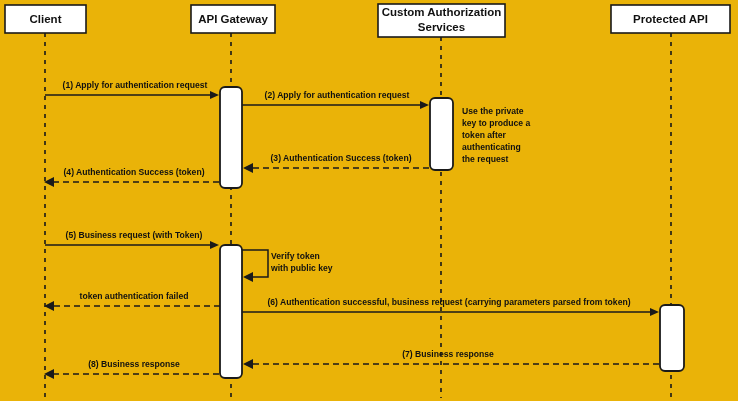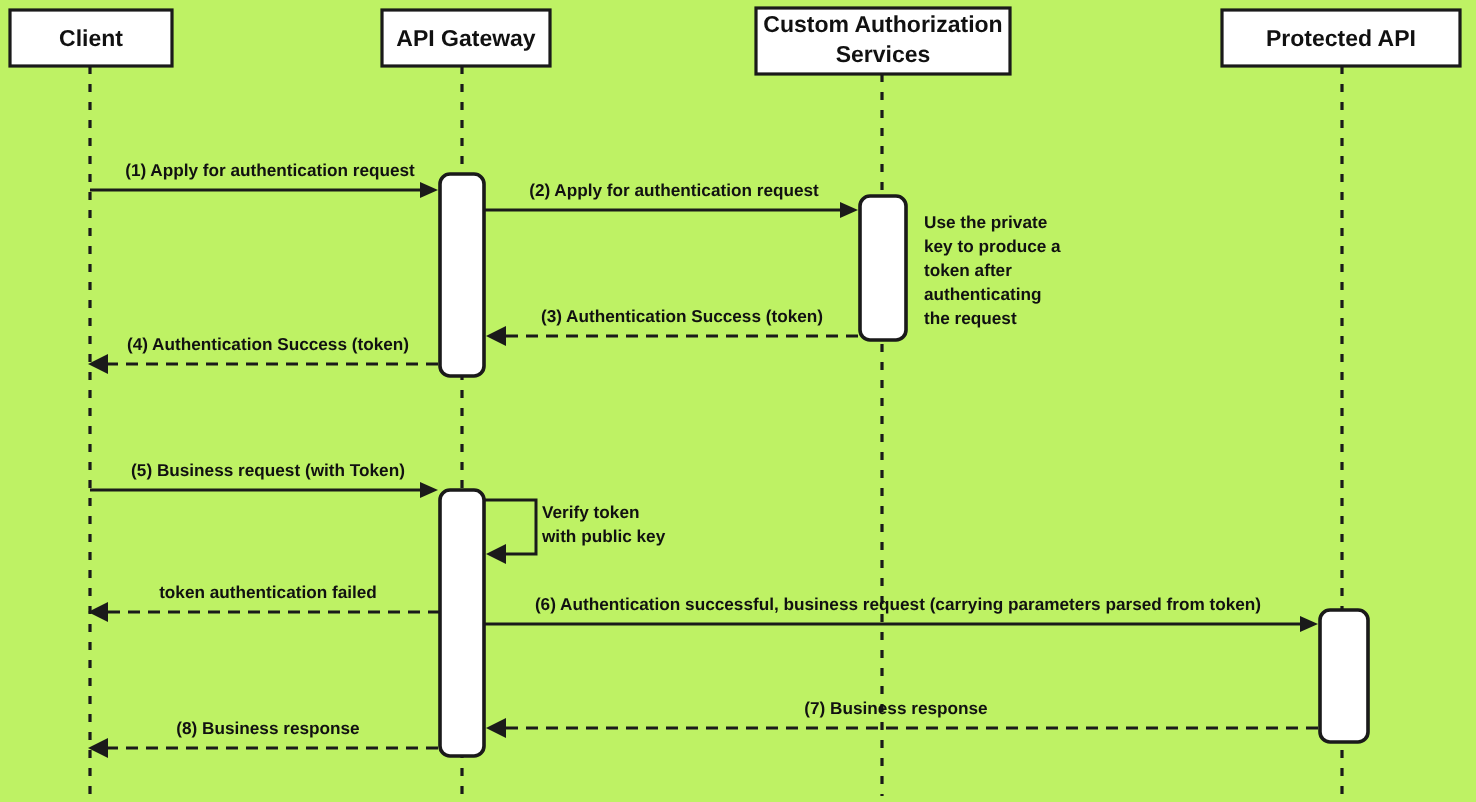--- a/index.html
+++ b/index.html
@@ -10,21 +10,21 @@
   body {
     width: 738px;
     height: 401px;
     font-family: "Liberation Sans", sans-serif;
     overflow: hidden;
   }
   #diagram-root {
     position: relative;
     width: 738px;
     height: 401px;
-    background: #bef264;
+    background: #eab308;
   }
   svg#seq {
     display: block;
     width: 738px;
     height: 401px;
   }
   .lifeline-box {
     fill: #ffffff;
     stroke: #1a1a1a;
     stroke-width: 1.6;

